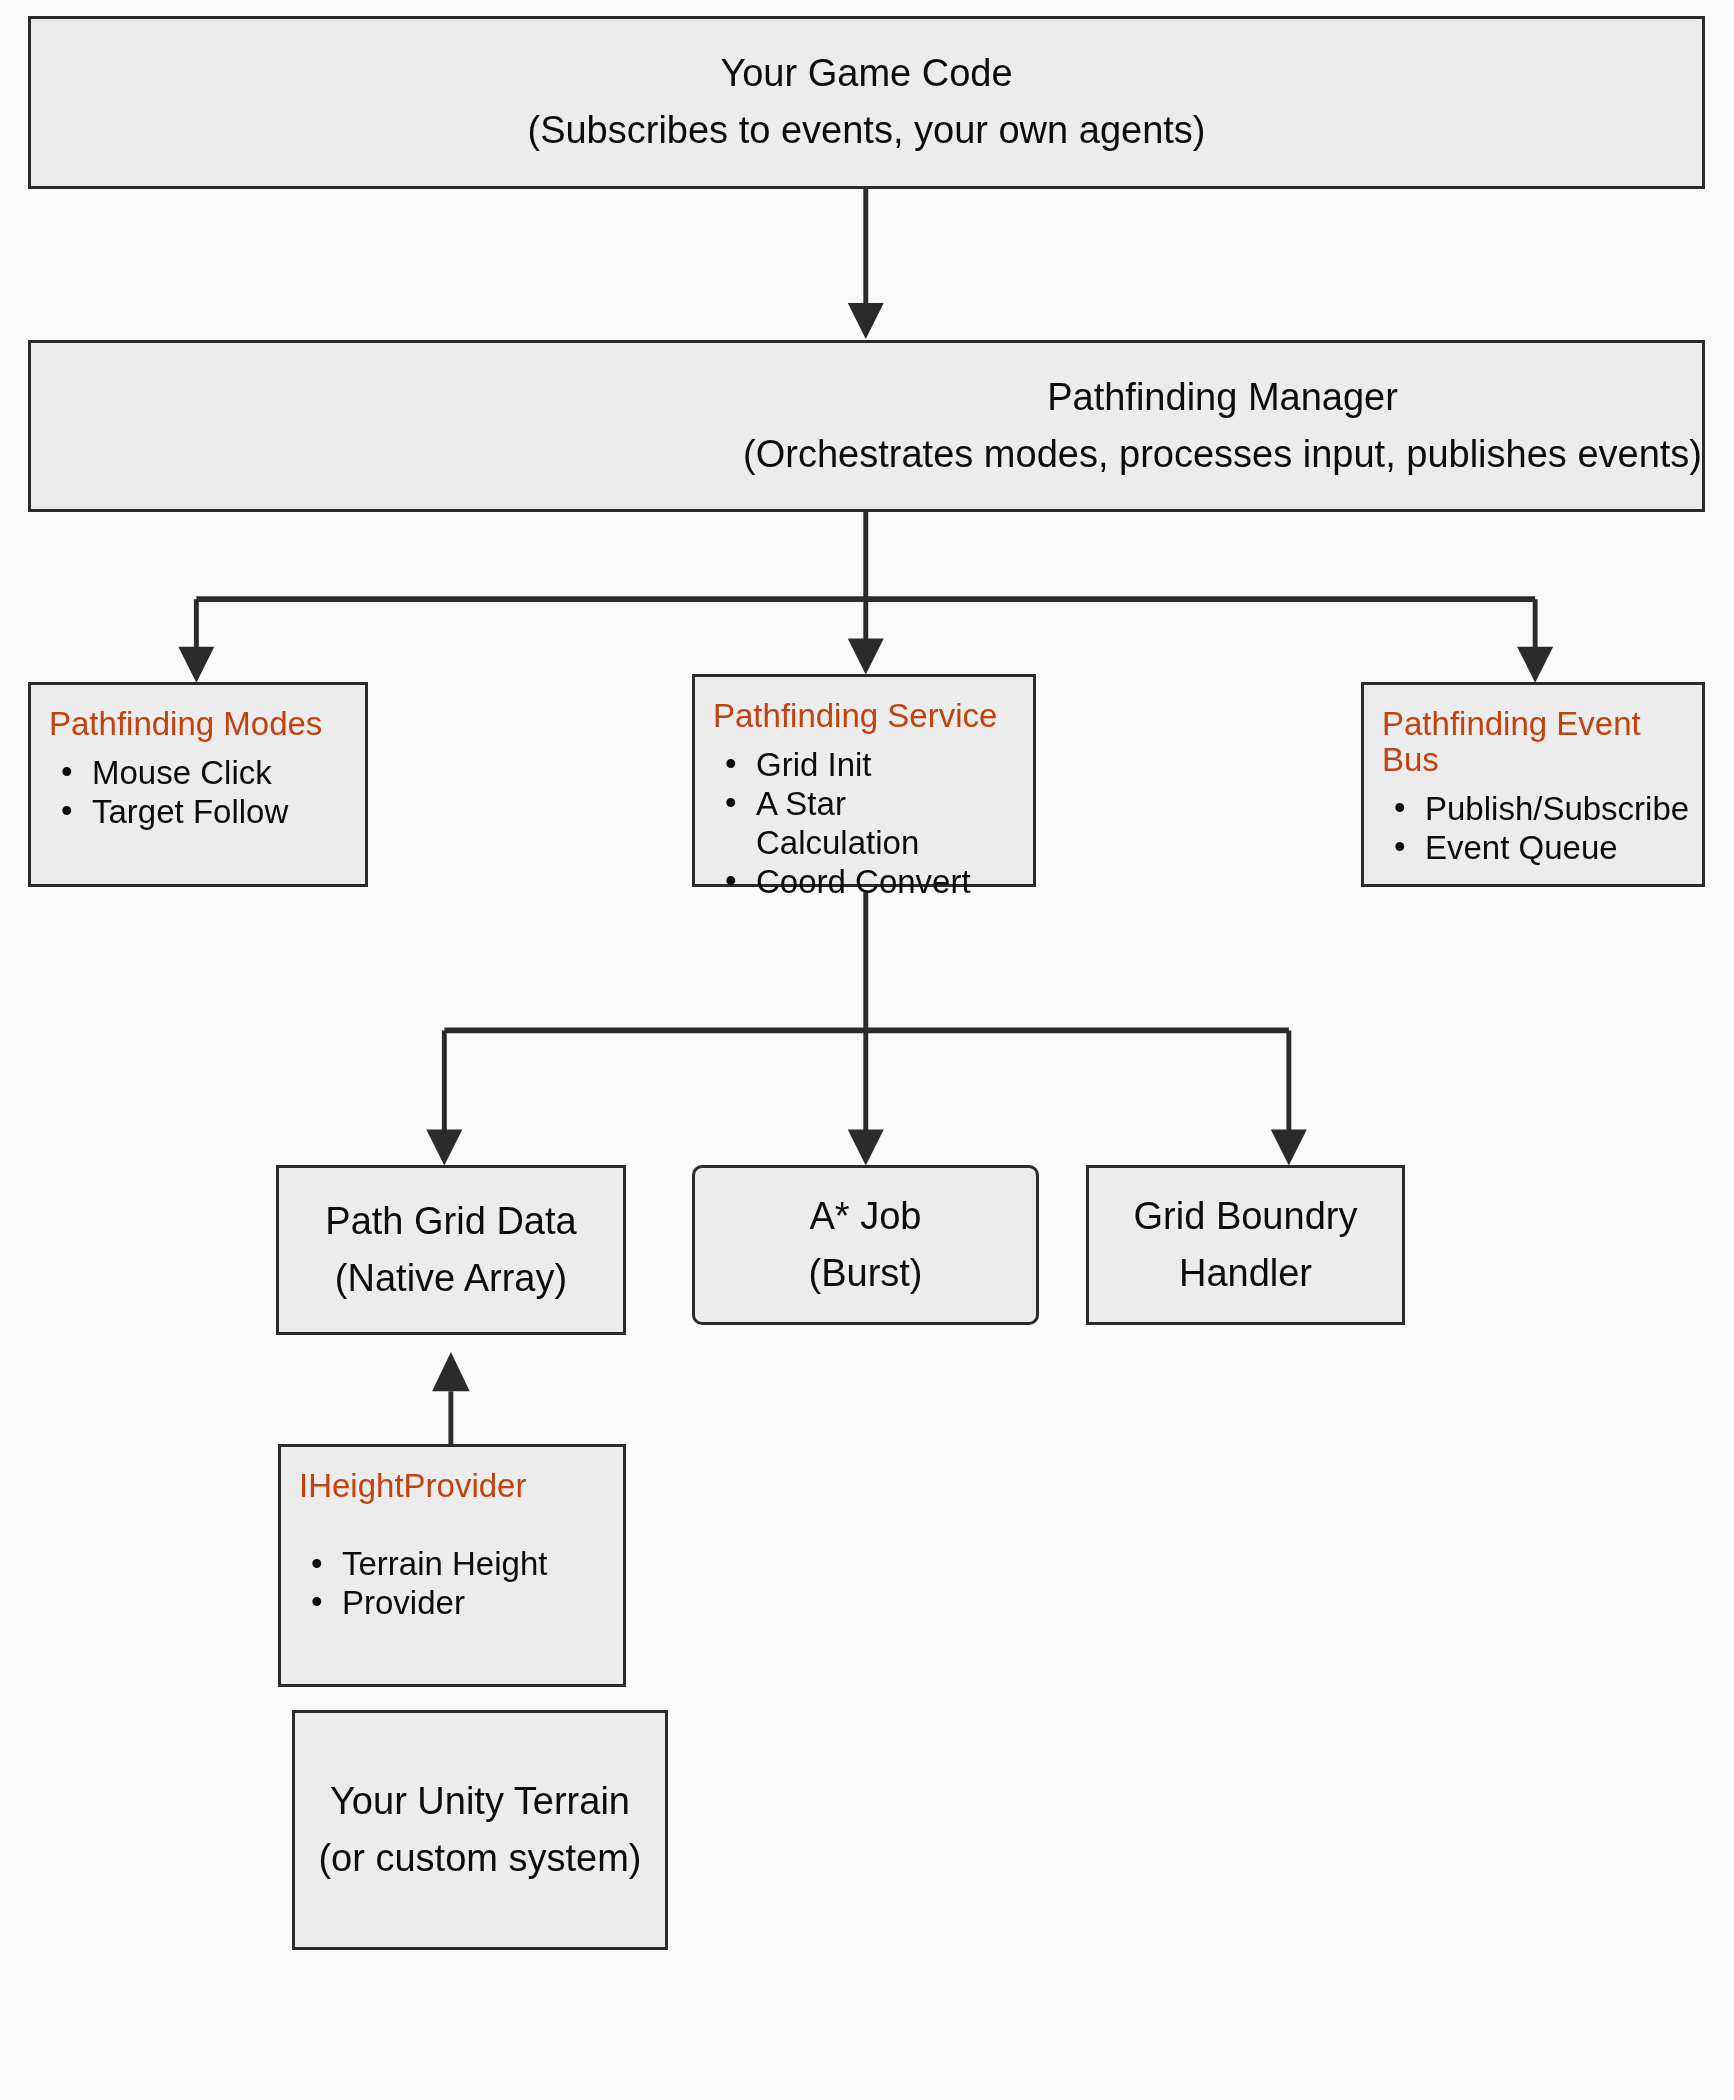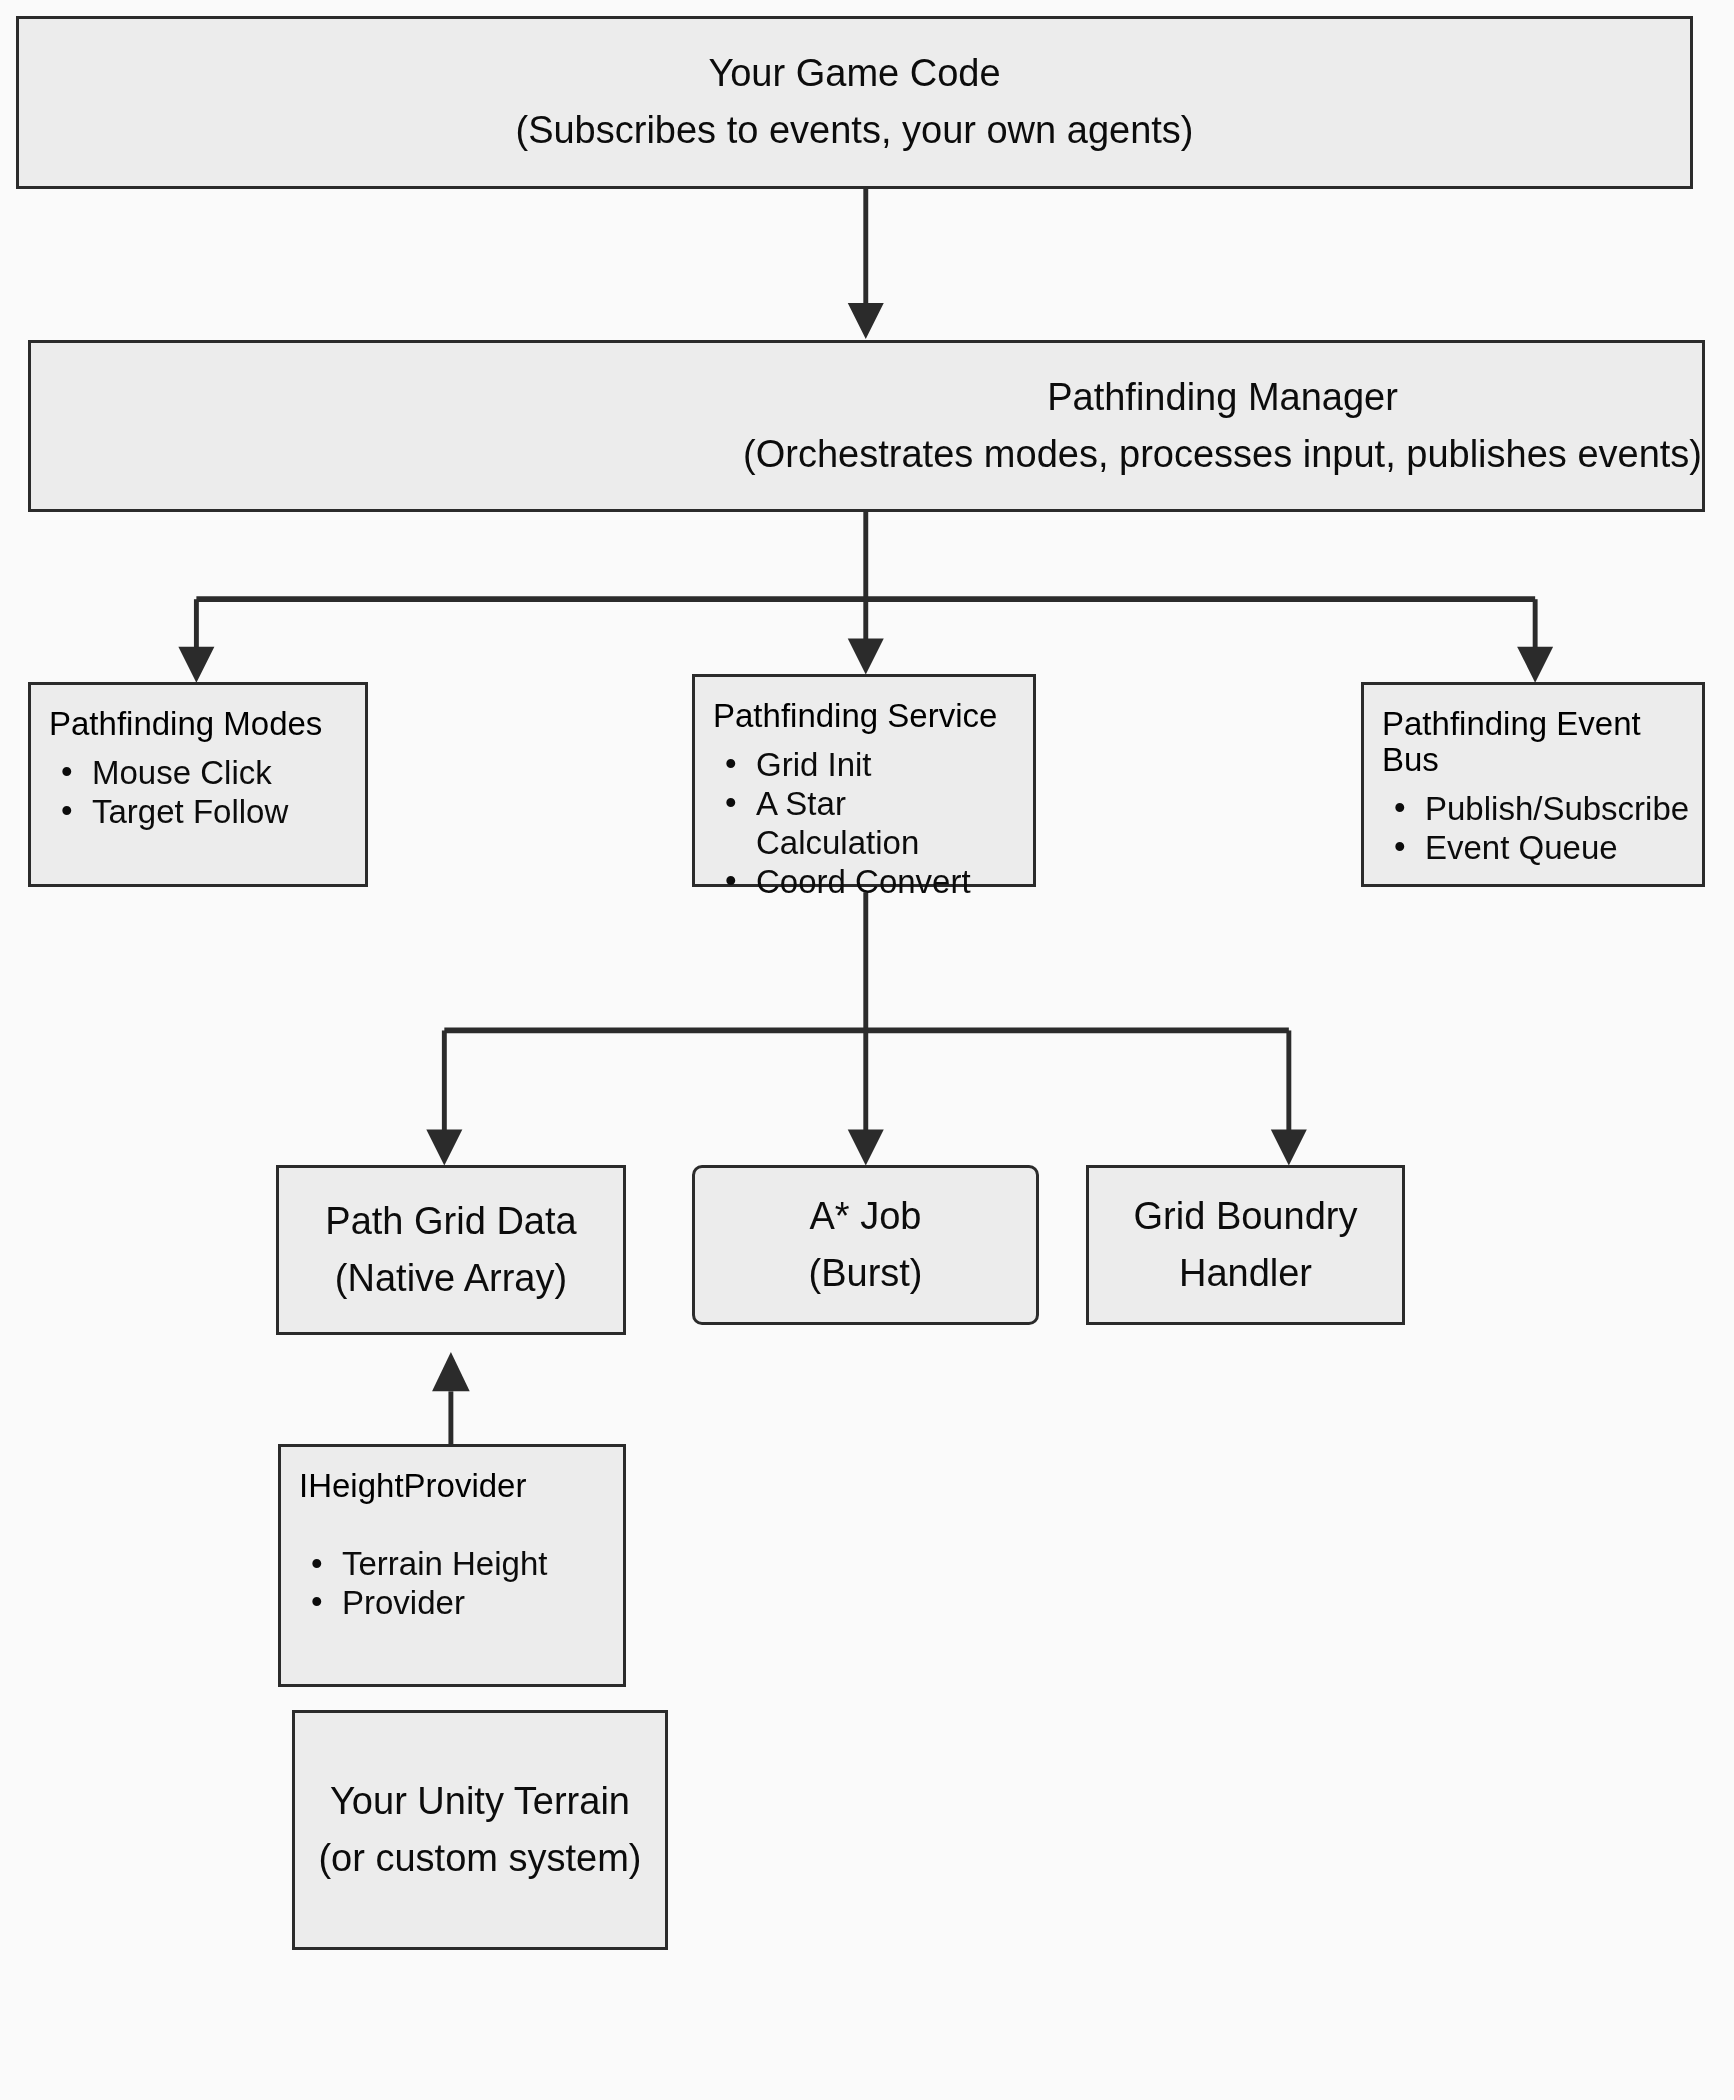--- a/index.html
+++ b/index.html
@@ -51,21 +51,21 @@
   
   .node.listed {
     align-items: flex-start;
     justify-content: flex-start;
     padding: 21px 18px 16.4px 18px;
     text-align: left;
   }
   .node.listed .title {
     font-size: 33px;
     line-height: 1.1;
-    color: #000000;
+    color: #c2410c;
     margin: 0 0 11.5px 0;
     white-space: pre-line;
   }
   .node.listed ul {
     margin: 0;
     padding: 0 0 0 43px;
     list-style: none;
   }
   .node.listed li {
     font-size: 33px;
@@ -132,21 +132,21 @@
       <polygon points="1575,1424 1553,1380 1597,1380" fill="#2b2b2b" stroke="none"></polygon>
 
       <path d="M551,1765 L551,1700"></path>
       <polygon points="551,1652 528,1700 574,1700" fill="#2b2b2b" stroke="none"></polygon>
 
       <path d="M551,2046 L551,1998"></path>
       <polygon points="551,1954 528,2002 574,2002" fill="#2b2b2b" stroke="none"></polygon>
     </g>
   </svg>
 
-  <div class="node centered" style="left:16px; top:15.5px; width:1677px; height:173px;">
+  <div class="node centered" style="left:28px; top:15.5px; width:1677px; height:173px;">
     <div class="title">Your Game Code
 (Subscribes to events, your own agents)</div>
   </div>
 
   <div class="node centered" style="left:28px; top:340px; width:1677px; height:172px;align-items:flex-end;">
     <div class="title">Pathfinding Manager
 (Orchestrates modes, processes input, publishes events)</div>
   </div>
 
   <div class="node listed" style="left:28px; top:682px; width:340px; height:205px;">

